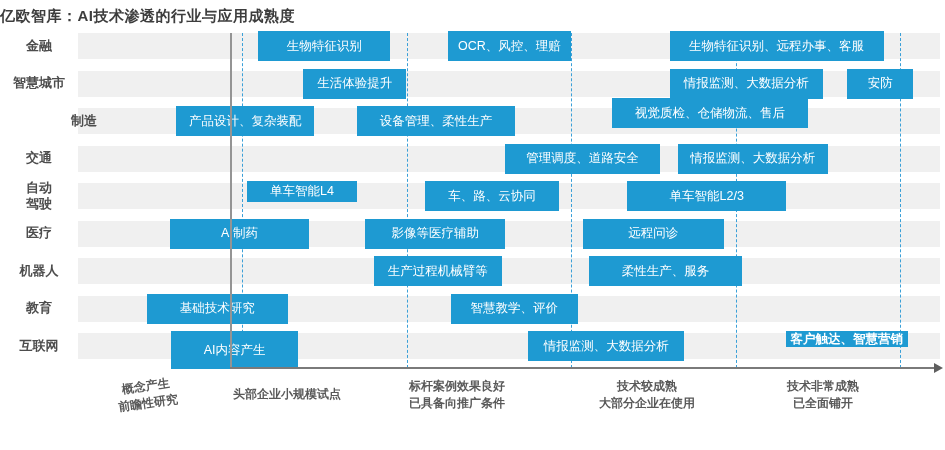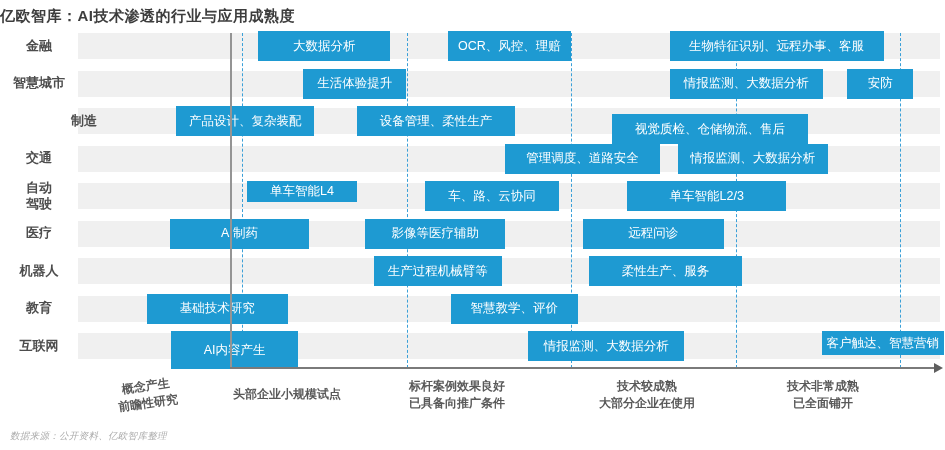--- a/index.html
+++ b/index.html
@@ -27,33 +27,33 @@
     color:#ababab;letter-spacing:0.3px;}
 </style>
 </head>
 <body>
 
 <div class="stage-wrap">
   <h1 class="chart-title">亿欧智库：AI技术渗透的行业与应用成熟度</h1>
   <div id="plot">
       <div class="stripe" style="left: 78px; top: 33px; width: 862px; height: 26px;"></div>
       <div class="row-label" style="left: 0px; top: 33px; width: 78px; height: 26px;">金融</div>
-      <div class="bar" style="left: 258.45px; top: 31px; width: 131.6px; height: 30px;">大数据分析</div>
+      <div class="bar" style="left: 258.45px; top: 31px; width: 131.6px; height: 30px;">生物特征识别</div>
       <div class="bar" style="left: 447.625px; top: 31px; width: 123.375px; height: 30px;">OCR、风控、理赔</div>
       <div class="bar" style="left: 669.7px; top: 31px; width: 213.85px; height: 30px;">生物特征识别、远程办事、客服</div>
       <div class="stripe" style="left: 78px; top: 70.5px; width: 862px; height: 26px;"></div>
       <div class="row-label" style="left: 0px; top: 70.5px; width: 78px; height: 26px;">智慧城市</div>
       <div class="bar" style="left: 302.865px; top: 68.5px; width: 103.635px; height: 30px;">生活体验提升</div>
       <div class="bar" style="left: 669.7px; top: 68.5px; width: 152.985px; height: 30px;">情报监测、大数据分析</div>
       <div class="bar" style="left: 847.36px; top: 68.5px; width: 65.8px; height: 30px;">安防</div>
       <div class="stripe" style="left: 78px; top: 108px; width: 862px; height: 26px;"></div>
       <div class="row-label" style="left: 0px; top: 108px; width: 78px; height: 26px; margin-left: 45px;">制造</div>
       <div class="bar" style="left: 176.2px; top: 106px; width: 138.18px; height: 30px;">产品设计、复杂装配</div>
       <div class="bar" style="left: 357.15px; top: 106px; width: 157.92px; height: 30px;">设备管理、柔性生产</div>
-      <div class="bar" style="left: 612.125px; top: 114px; width: 195.755px; height: 30px;">视觉质检、仓储物流、售后</div>
+      <div class="bar" style="left: 612.125px; top: 98px; width: 195.755px; height: 30px;">视觉质检、仓储物流、售后</div>
       <div class="stripe" style="left: 78px; top: 145.5px; width: 862px; height: 26px;"></div>
       <div class="row-label" style="left: 0px; top: 145.5px; width: 78px; height: 26px;">交通</div>
       <div class="bar" style="left: 505.2px; top: 143.5px; width: 154.63px; height: 30px;">管理调度、道路安全</div>
       <div class="bar" style="left: 677.925px; top: 143.5px; width: 149.695px; height: 30px;">情报监测、大数据分析</div>
       <div class="stripe" style="left: 78px; top: 183px; width: 862px; height: 26px;"></div>
       <div class="row-label" style="left: 0px; top: 183px; width: 78px; height: 26px;">自动
 驾驶</div>
       <div class="bar" style="left: 246.935px; top: 181px; width: 110.215px; height: 21px; text-align: center;">单车智能L4</div>
       <div class="bar" style="left: 424.595px; top: 181px; width: 134.89px; height: 30px;">车、路、云协同</div>
       <div class="bar" style="left: 626.93px; top: 181px; width: 159.565px; height: 30px;">单车智能L2/3</div>
@@ -67,33 +67,32 @@
       <div class="bar" style="left: 373.6px; top: 256px; width: 128.31px; height: 30px;">生产过程机械臂等</div>
       <div class="bar" style="left: 589.095px; top: 256px; width: 152.985px; height: 30px;">柔性生产、服务</div>
       <div class="stripe" style="left: 78px; top: 295.5px; width: 862px; height: 26px;"></div>
       <div class="row-label" style="left: 0px; top: 295.5px; width: 78px; height: 26px;">教育</div>
       <div class="bar" style="left: 146.59px; top: 293.5px; width: 141.47px; height: 30px;">基础技术研究</div>
       <div class="bar" style="left: 450.915px; top: 293.5px; width: 126.665px; height: 30px;">智慧教学、评价</div>
       <div class="stripe" style="left: 78px; top: 333px; width: 862px; height: 26px;"></div>
       <div class="row-label" style="left: 0px; top: 333px; width: 78px; height: 26px;">互联网</div>
       <div class="bar" style="left: 171.265px; top: 331px; width: 126.665px; height: 38px;">AI内容产生</div>
       <div class="bar" style="left: 528.23px; top: 331px; width: 156.275px; height: 30px;">情报监测、大数据分析</div>
-      <div class="bar" style="left: 822px; top: 331px; width: 121.73px; height: 24px;">客户触达、智慧营销</div>
+      <div class="bar" style="left: 786px; top: 331px; width: 121.73px; height: 16px; font-weight: bold;">客户触达、智慧营销</div>
       <div class="dash" style="left: 242px; top: 33px; height: 335px;"></div>
       <div class="dash" style="left: 406.5px; top: 33px; height: 335px;"></div>
       <div class="dash" style="left: 571px; top: 33px; height: 335px;"></div>
       <div class="dash" style="left: 735.5px; top: 33px; height: 335px;"></div>
       <div class="dash" style="left: 900px; top: 33px; height: 335px;"></div>
       <div class="vaxis" style="left: 230px; top: 33px; height: 336px;"></div>
       <div class="haxis" style="left: 230px; top: 367px; width: 705px;"></div>
       <div class="arrowhead" style="left: 934px; top: 363px;"></div>
       <div class="stage-label tilt" style="left: 37px; top: 376px; width: 220px;">概念产生
 前瞻性研究</div>
       <div class="stage-label" style="left: 177px; top: 376px; width: 220px;">头部企业小规模试点</div>
       <div class="stage-label" style="left: 347px; top: 376px; width: 220px;">标杆案例效果良好
 已具备向推广条件</div>
       <div class="stage-label" style="left: 537px; top: 376px; width: 220px;">技术较成熟
 大部分企业在使用</div>
       <div class="stage-label" style="left: 713px; top: 376px; width: 220px;">技术非常成熟
 已全面铺开</div>
     </div>
-  <div class="source-note">数据来源：公开资料、亿欧智库整理</div>
 </div>
 
 </body></html>

